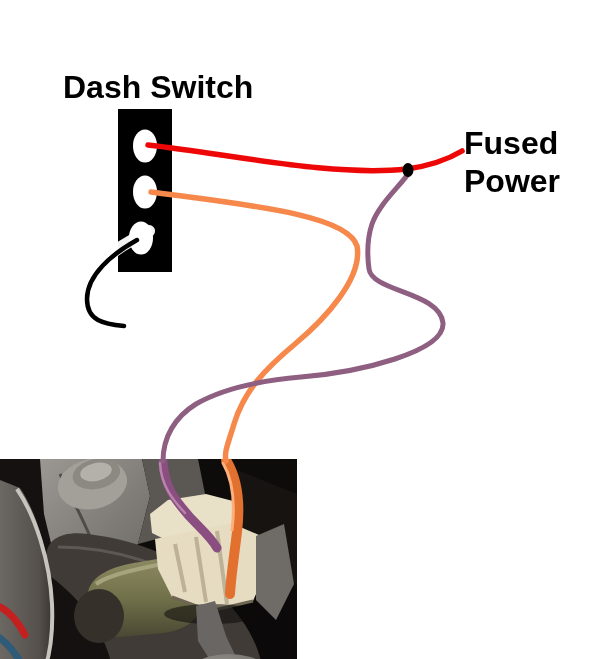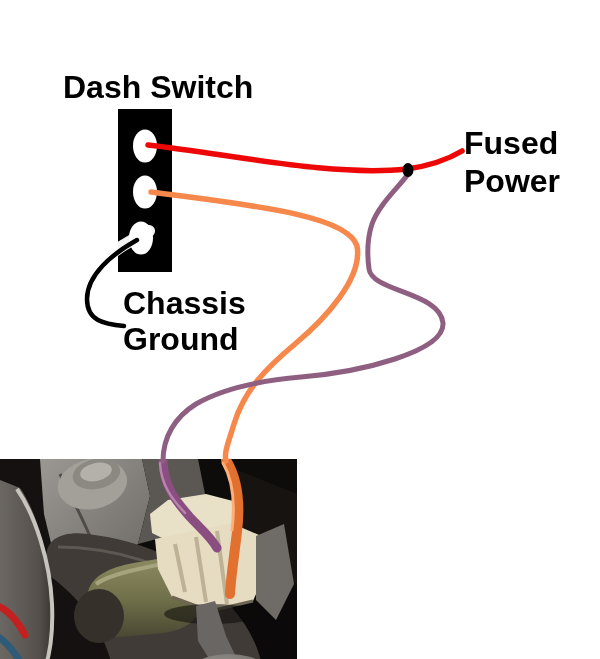--- a/index.html
+++ b/index.html
@@ -107,15 +107,13 @@
     <path d="M151,148 C240,160 348,170 357,202 C363,234 325,275 295,300 C265,325 244,347 234,380 C228,400 224,408 226,417" fill="none" stroke-linecap="round" stroke-width="5.5" stroke="#f5884a"></path>
 
     <path d="M408,130 C400,142 379,160 372,180 C367,195 367,210 369,225 C372,248 440,248 443,279 C445,308 360,328 301,333 C255,337 222,345 196,360 C175,373 163,393 163,417" fill="none" stroke-linecap="round" stroke-width="5" stroke="#8e5f80"></path>
 
     <ellipse cx="408" cy="126" rx="5.5" ry="7" fill="#000000"></ellipse>
   </svg>
 
   <div class="lbl lbl-title">Dash Switch</div>
   <div class="lbl lbl-fused">Fused
 Power</div>
-  <div class="lbl lbl-chassis">Chassis
-Ground</div>
 </div>
 
 </body></html>

